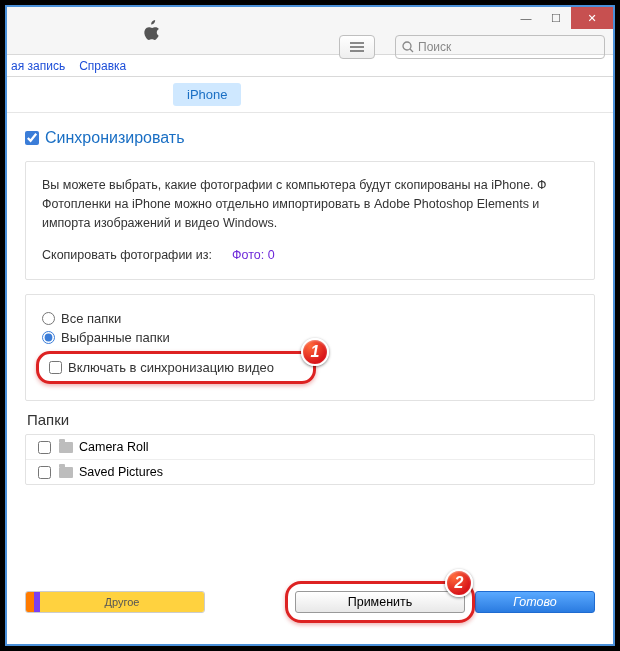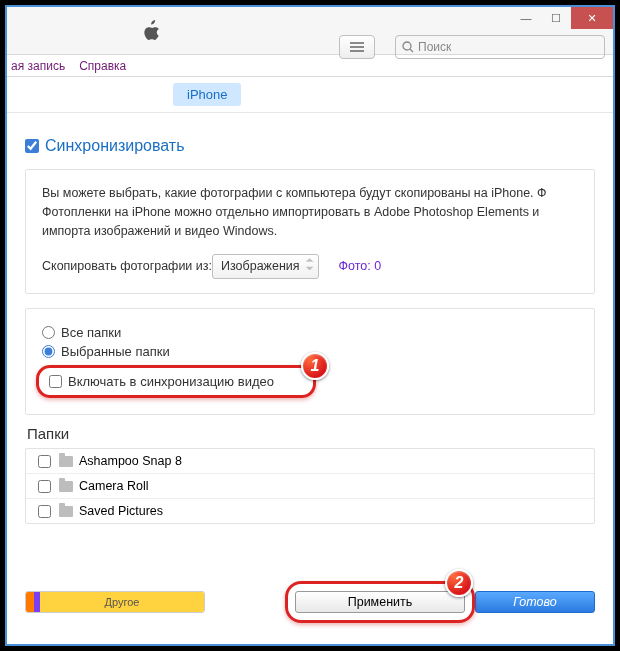--- a/index.html
+++ b/index.html
@@ -6,26 +6,26 @@
   body { background: #000; width: 620px; height: 651px; overflow: hidden; position: relative; }
   .window { position: absolute; left: 6px; top: 6px; right: 6px; bottom: 6px; background: #fff; border: 1px solid #4a90d9; box-shadow: 0 0 0 1px #4a90d9; }
   .titlebar { height: 48px; background: #f6f6f6; border-bottom: 1px solid #d9d9d9; display: flex; align-items: center; padding: 0 0 0 8px; position: relative; }
   .apple-logo { width: 20px; height: 24px; margin-left: 126px; }
   .win-controls { position: absolute; right: 0; top: 0; display: flex; }
   .win-btn { width: 30px; height: 22px; display: flex; align-items: center; justify-content: center; font-size: 11px; color: #555; cursor: default; }
   .win-btn.close { background: #c75050; color: #fff; width: 42px; }
   .list-btn { width: 36px; height: 24px; border: 1px solid #bfbfbf; border-radius: 4px; background: linear-gradient(#fff,#eee); display:flex; align-items:center; justify-content:center; margin-right:8px; position:absolute; right: 230px; top: 28px;}
   .search { position: absolute; right: 8px; top: 28px; width: 210px; height: 24px; border: 1px solid #bfbfbf; border-radius: 4px; display:flex; align-items:center; padding: 0 6px; color:#888; font-size:12px; }
   .search svg { margin-right: 4px; flex-shrink:0; }
-  .menubar { height: 22px; border-bottom: 1px solid #d9d9d9; font-size: 12px; color:#701a75; display:flex; align-items:center; padding-left:4px; }
+  .menubar { height: 22px; border-bottom: 1px solid #d9d9d9; font-size: 12px; color:#1d4ed8; display:flex; align-items:center; padding-left:4px; }
   .menubar span { margin-right: 14px; }
   .tab-row { height: 36px; display:flex; align-items:center; padding-left: 166px; border-bottom: 1px solid #e6e6e6;}
   .tab { background:#cfe8ff; color:#1a6fc4; font-size:13px; padding:4px 14px; border-radius:3px; }
   .content { padding: 14px 18px 0 18px; }
-  .sync-row { display:flex; align-items:center; margin: 10px 0 14px 0;}
+  .sync-row { display:flex; align-items:center; margin: 2px 0 14px 0;}
   .sync-row input[type=checkbox]{ width:14px; height:14px; margin-right:6px; accent-color:#3b7dd8;}
   .sync-title { color:#1a6fc4; font-size:16px; }
   .card { border:1px solid #e2e2e2; border-radius:2px; padding: 14px 16px; font-size:12.5px; color:#333; line-height:1.5; margin-bottom:14px;}
   .copy-row { margin-top:14px; display:flex; align-items:center; }
   .select { border:1px solid #bfbfbf; border-radius:3px; padding:2px 18px 2px 8px; font-size:12.5px; background:linear-gradient(#fff,#f1f1f1); position:relative;}
   .select::after{ content:""; position:absolute; right:4px; top:3px; width:8px; height:12px; background: linear-gradient(#888,#888); clip-path: polygon(50% 0,100% 30%,0 30%,50% 0,0 70%,100% 70%,50% 100%,0 70%); opacity:0.5;}
   .photo-count { color:#6d28d9; font-size:12.5px;margin-left:20px;}
   .card2 { border:1px solid #e2e2e2; border-radius:2px; padding: 12px 16px 16px 16px; font-size:13px; color:#333; margin-bottom:10px;}
   .radio-row { display:flex; align-items:center; margin:4px 0;}
   .radio-row input { margin-right:6px; accent-color:#3b7dd8;}
@@ -95,21 +95,20 @@
       <input type="checkbox" checked="" style="">
       <span class="sync-title">Синхронизировать</span>
     </div>
 
     <div class="card">
       <div>Вы можете выбрать, какие фотографии с компьютера будут скопированы на iPhone. Ф</div>
       <div>Фотопленки на iPhone можно отдельно импортировать в Adobe Photoshop Elements и</div>
       <div>импорта изображений и видео Windows.</div>
       <div class="copy-row">
         <span>Скопировать фотографии из:</span>
-        <div class="select"><span>Изображения</span></div>
         <span class="photo-count">Фото: 0</span>
       </div>
     </div>
 
     <div class="card2">
       <label class="radio-row">
         <input type="radio" name="fs" style="">
         <span>Все папки</span>
       </label>
       <label class="radio-row">
@@ -118,25 +117,20 @@
       </label>
       <div class="highlight-box">
         <input type="checkbox" style="">
         <span>Включать в синхронизацию видео</span>
         <div class="badge b1">1</div>
       </div>
     </div>
 
     <div class="section-title">Папки</div>
     <div class="folder-list">
-      <div class="folder-item">
-        <input type="checkbox" style="">
-        <div class="folder-icon"></div>
-        <span>Ashampoo Snap 8</span>
-      </div>
       <div class="folder-item">
         <input type="checkbox" style="">
         <div class="folder-icon"></div>
         <span>Camera Roll</span>
       </div>
       <div class="folder-item">
         <input type="checkbox" style="">
         <div class="folder-icon"></div>
         <span>Saved Pictures</span>
       </div>

